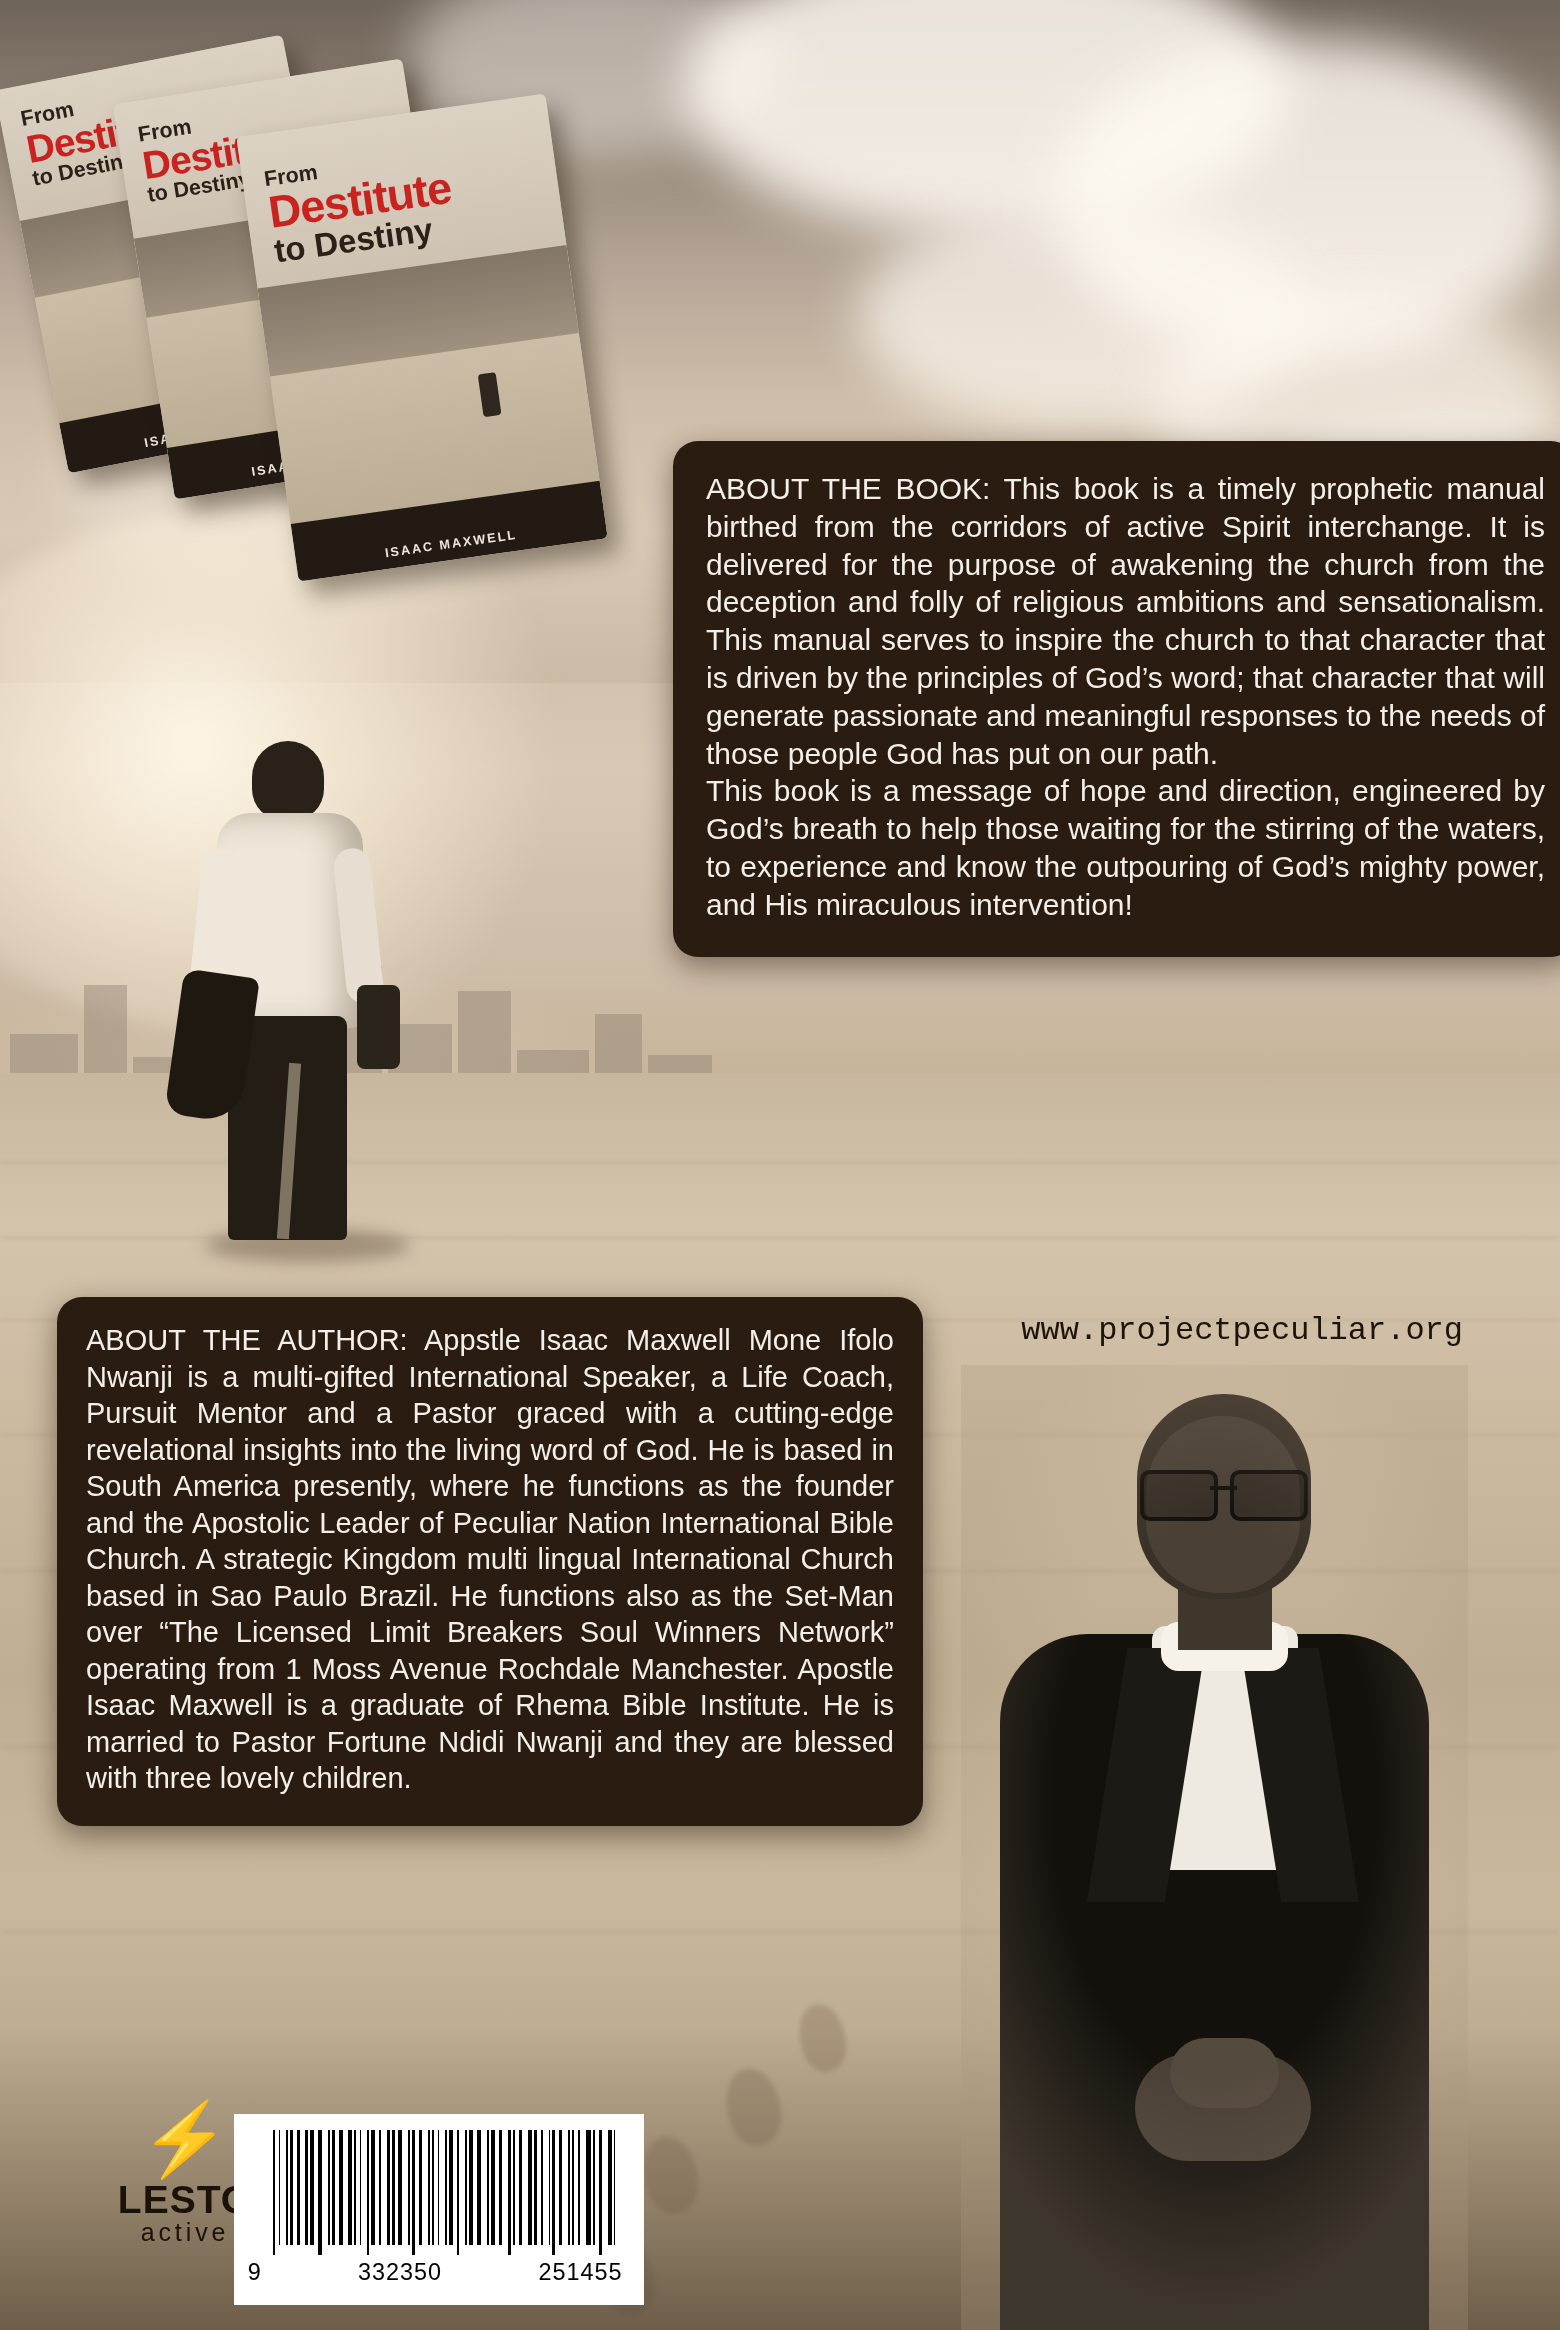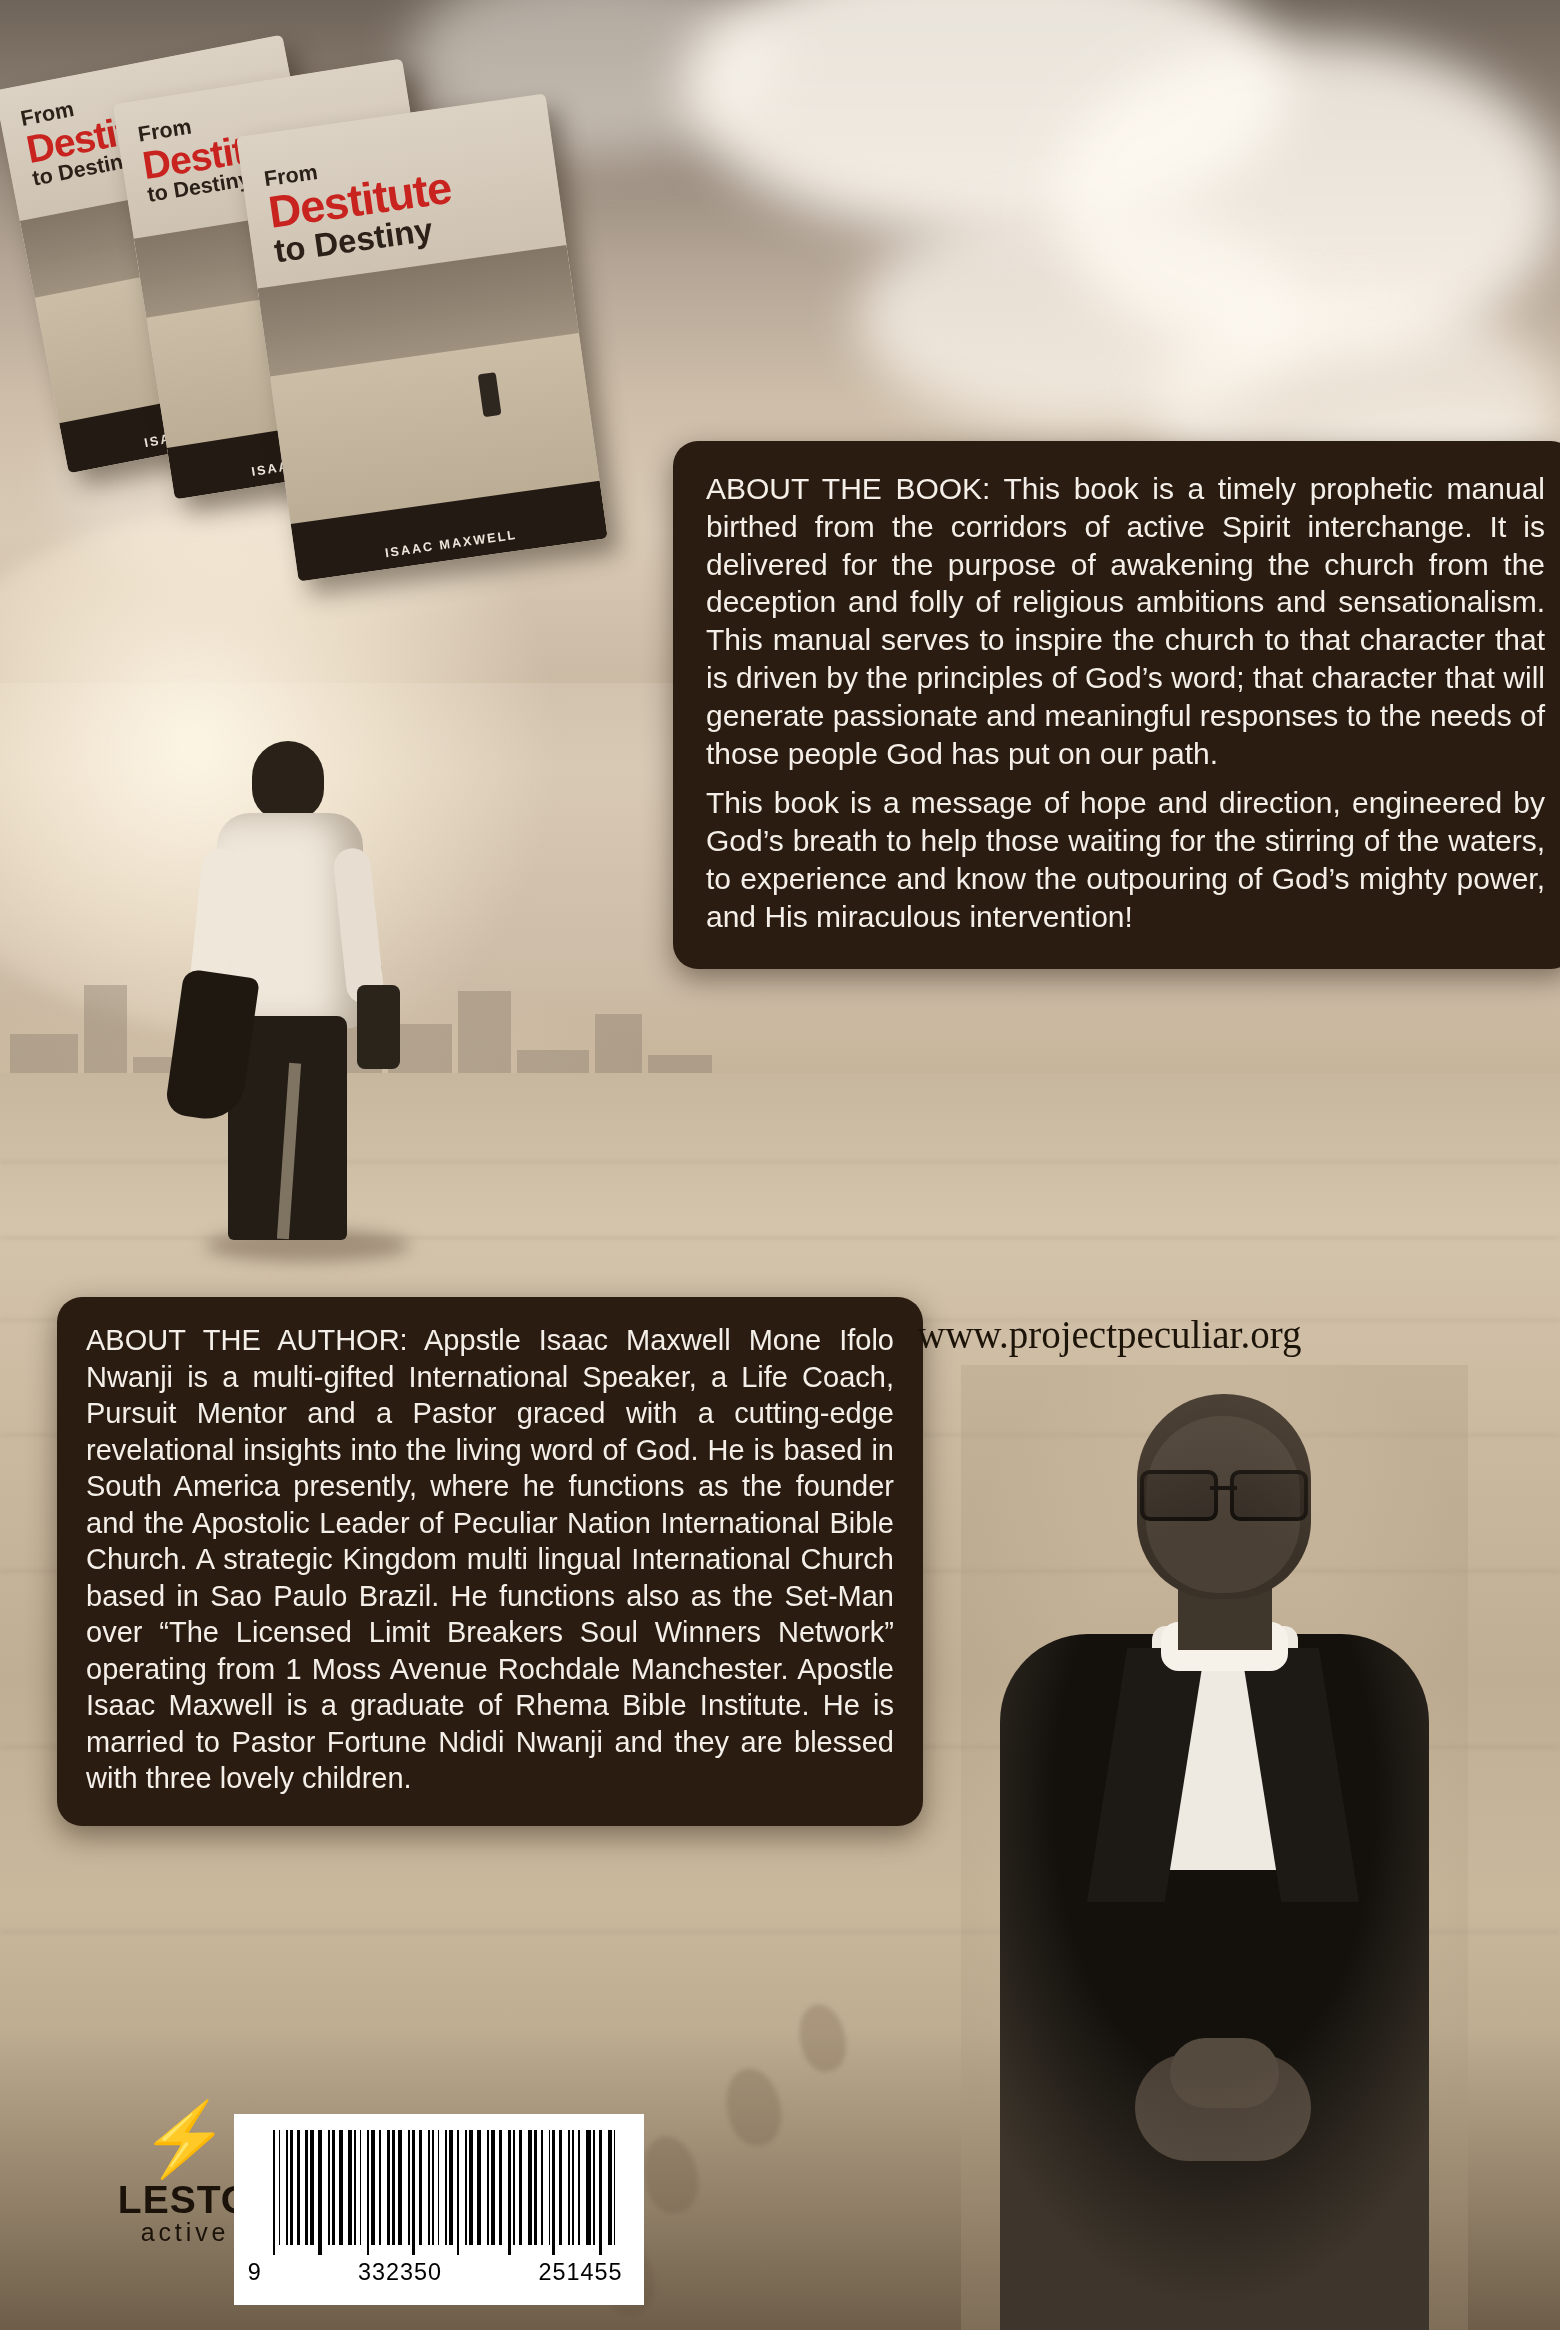--- a/index.html
+++ b/index.html
@@ -97,32 +97,32 @@
     box-shadow:0 9.8px 29px rgba(30,18,8,.45);
   }
   .panel p{margin:0;text-align:justify;text-justify:inter-word;}
   .panel .lead{font-weight:400;}
 
   .about-book{
     left:673px;top:441px;width:839px;
     padding:29px 31px 33px 33px;
     font-size:30px;line-height:1.26;
   }
-  .about-book p + p{margin-top:12px;}
+  .about-book p + p{margin-top:0px;}
 
   .about-author{
     left:57px;top:1297px;width:808px;
     padding:25px 29px 29px 29px;
     font-size:29px;line-height:1.26;
   }
 
   
   .website{
-    position:absolute;left:917px;top:1312px;width:546px;text-align:left;
-    font-family:Liberation Serif, serif;font-size:39px;color:#1d1409;
+    position:absolute;left:917px;top:1312px;width:546px;text-align:right;
+    font-family:Liberation Mono, monospace;font-size:32px;color:#1d1409;
   }
 
   
   .portrait{position:absolute;left:961px;top:1365px;width:507px;height:965px;}
   .p-head{position:absolute;left:176px;top:29px;width:174px;height:205px;border-radius:86px 86px 78px 78px;background:#3a3128;}
   .p-face{position:absolute;left:185px;top:51px;width:154px;height:177px;border-radius:76px 76px 72px 72px;background:#4a4036;}
   .p-glass{position:absolute;left:179px;top:105px;width:168px;height:43px;}
   .p-lens{position:absolute;top:0;width:70px;height:43px;border:4.9px solid #14100c;border-radius:9.8px;background:rgba(20,16,12,.35);}
   .p-lensL{left:0;} .p-lensR{right:0;}
   .p-bridge{position:absolute;left:70px;top:15.6px;width:27px;height:4.9px;background:#14100c;}

